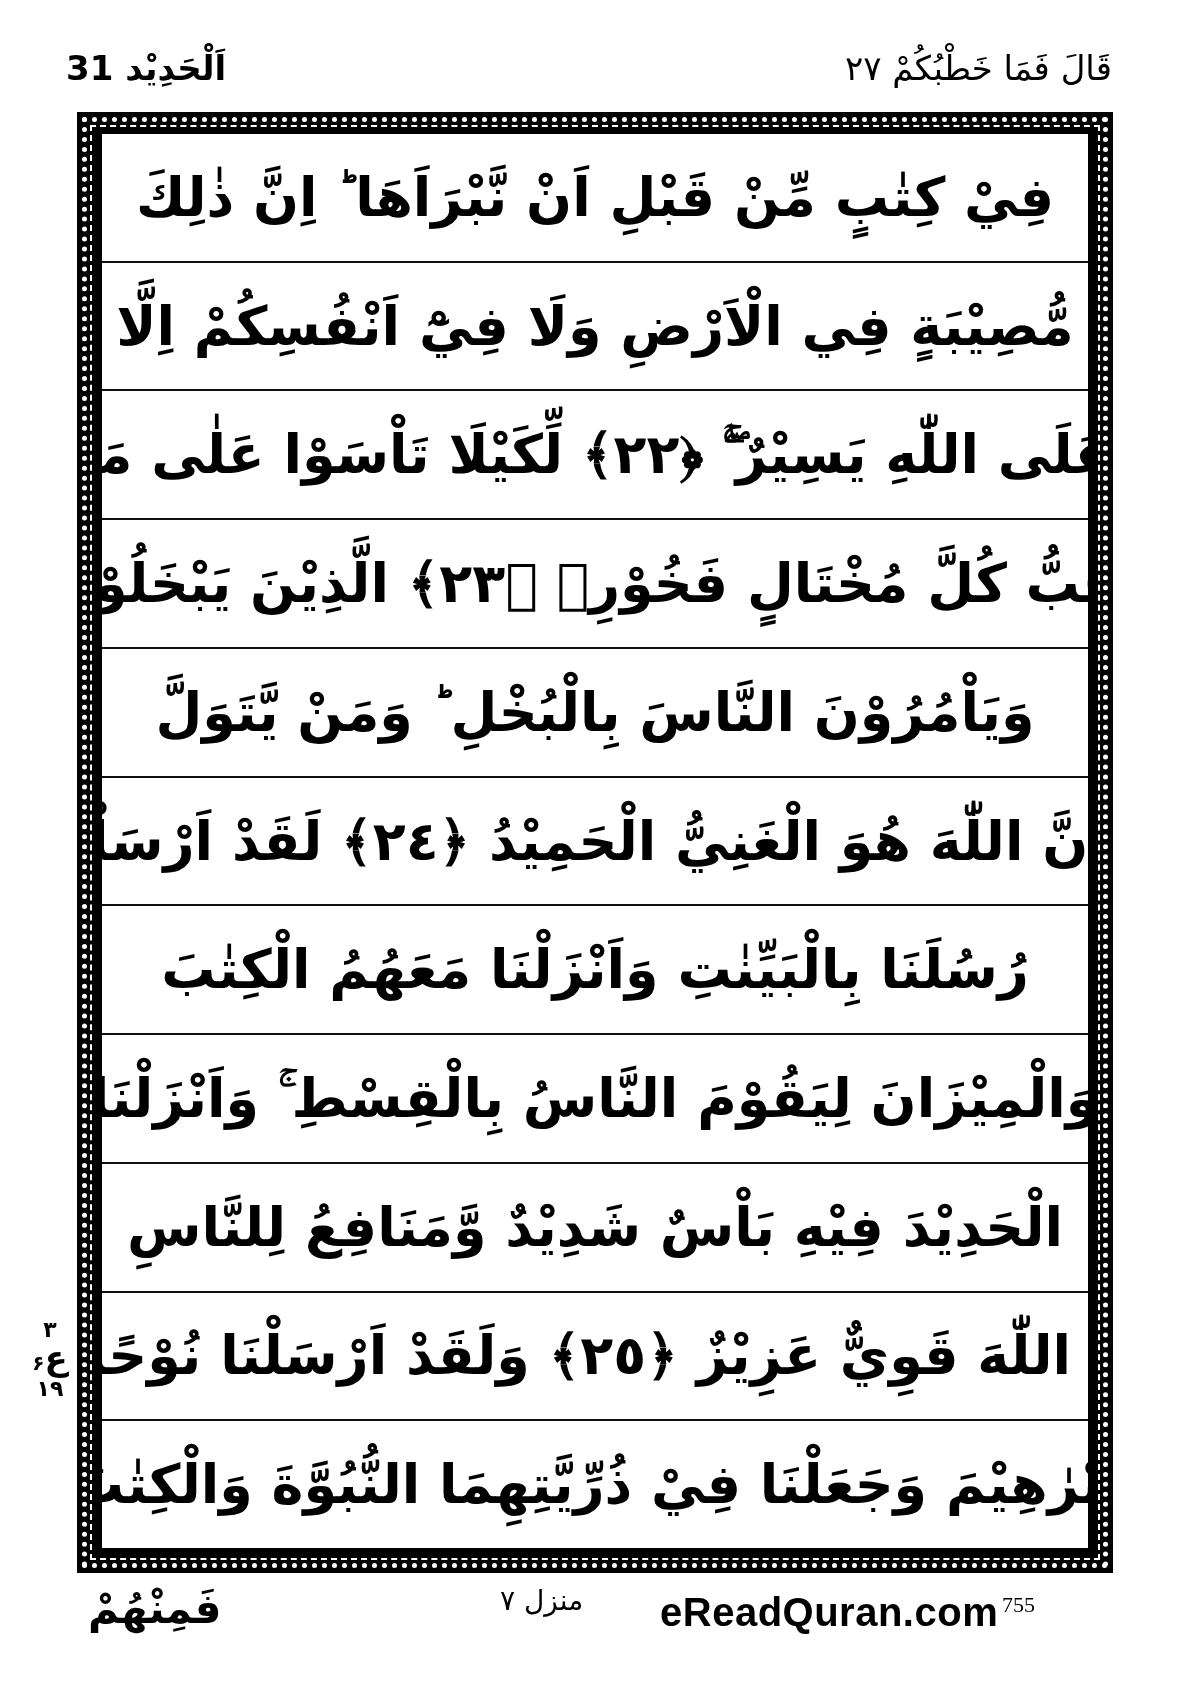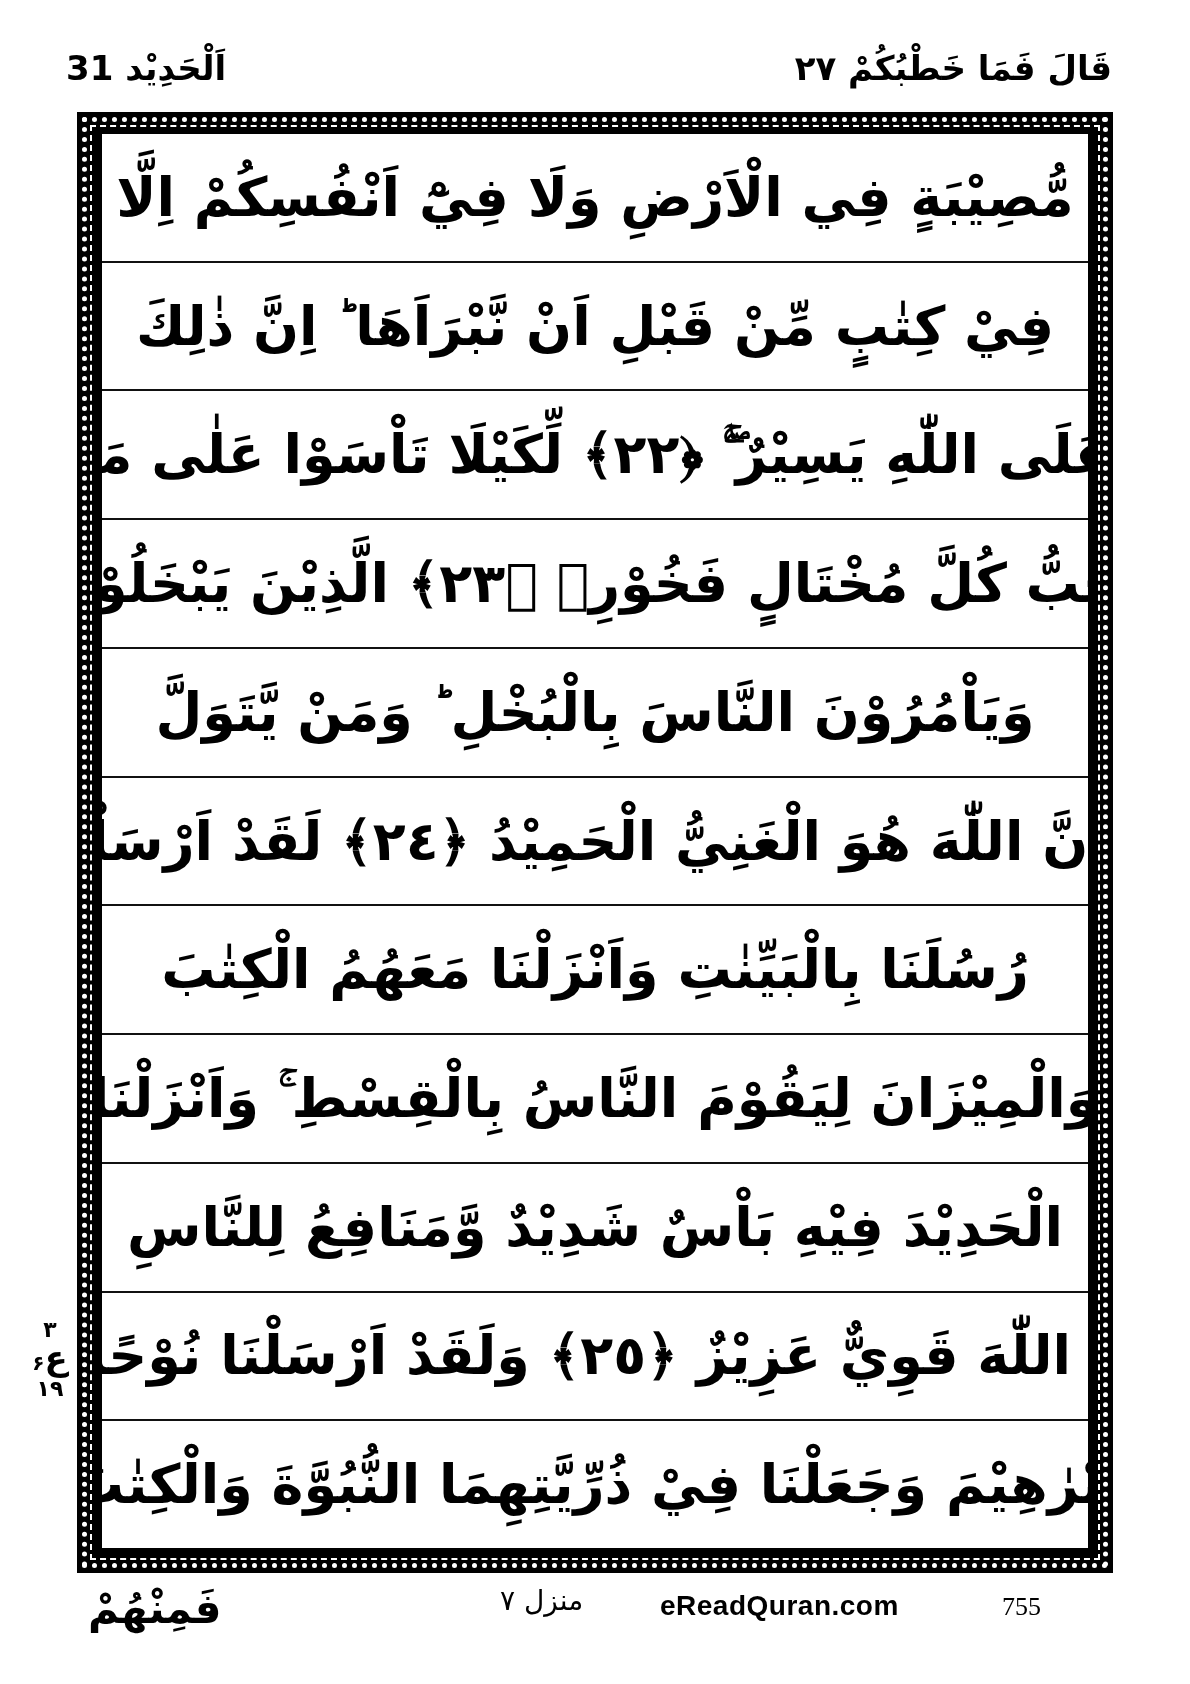--- a/index.html
+++ b/index.html
@@ -2,21 +2,21 @@
 <html><head>
 <meta charset="utf-8">
 <style>
   html, body { margin:0; padding:0; background:#ffffff; }
   body { width:1190px; height:1684px; position:relative; overflow:hidden;
          font-family: "DejaVu Sans", sans-serif; color:#000; }
 
   .header { position:absolute; top:48px; left:60px; width:1060px; height:60px; }
   .hdr-left { position:absolute; left:6px; top:0; font-size:34px; direction:rtl; font-weight:bold; }
   .hdr-center { position:absolute; left:0; right:0; top:-6px; text-align:center; font-size:46px; font-weight:bold; direction:rtl; }
-  .hdr-right { position:absolute; right:8px; top:0; font-size:34px; direction:rtl; font-weight:bold; }
+  .hdr-right { position:absolute; right:8px; top:0; font-size:34px; direction:rtl; font-weight:normal; }
 
   .frame { position:absolute; left:77px; top:112px; width:1036px; height:1461px;
            background:#000; box-sizing:border-box; border:2px solid #000; }
   .frame-ornament { position:absolute; inset:3px; border:5px dotted #fff; pointer-events:none; }
   .frame-ornament2 { position:absolute; inset:11px; border:2px dashed #fff; pointer-events:none; }
   .inner { position:absolute; left:21px; top:18px; right:21px; bottom:21px;
            background:#fff; border:2px solid #000; box-sizing:border-box;
            display:flex; flex-direction:column; }
   .row { flex:1; border-bottom:2px solid #111; display:flex; align-items:center;
          justify-content:center; direction:rtl; font-size:54px; font-weight:bold;
@@ -24,39 +24,39 @@
          padding:0 10px; letter-spacing:1px; }
   .row:last-child { border-bottom:none; }
 
   .ruku { position:absolute; left:28px; top:1318px; width:44px; text-align:center;
           direction:rtl; font-weight:bold; line-height:1.05; }
   .ruku .t { font-size:22px; display:block; }
   .ruku .m { font-size:34px; display:block; }
 
   .footer-catch { position:absolute; left:88px; top:1584px; font-size:42px; direction:rtl; font-weight:bold;text-align:right; }
   .footer-manzil { position:absolute; left:500px; top:1584px; font-size:28px; direction:rtl; }
-  .footer-site { position:absolute; left:660px; top:1590px; font-size:28px; font-weight:bold;
+  .footer-site { position:absolute; left:660px; top:1590px; font-size:40px; font-weight:bold;
                  font-family:"Liberation Sans", sans-serif; letter-spacing:0.5px;text-align:right; }
-  .footer-page { position:absolute; left:1002px; top:1592px; font-size:26px;
+  .footer-page { position:absolute; left:1002px; top:1592px; font-size:22px;
                  font-family:"Liberation Serif", serif; }
 </style>
 </head>
 <body>
 
 <div class="header">
   <div class="hdr-left">اَلْحَدِيْد 31</div>
   <div class="hdr-right">قَالَ فَمَا خَطْبُكُمْ ۲۷</div>
 </div>
 
 <div class="frame">
   <div class="frame-ornament"></div>
   <div class="frame-ornament2"></div>
   <div class="inner">
+    <div class="row">فِيْ كِتٰبٍ مِّنْ قَبْلِ اَنْ نَّبْرَاَهَا ؕ اِنَّ ذٰلِكَ</div>
     <div class="row">مُّصِيْبَةٍ فِي الْاَرْضِ وَلَا فِيْٓ اَنْفُسِكُمْ اِلَّا</div>
-    <div class="row">فِيْ كِتٰبٍ مِّنْ قَبْلِ اَنْ نَّبْرَاَهَا ؕ اِنَّ ذٰلِكَ</div>
     <div class="row">عَلَى اللّٰهِ يَسِيْرٌ ۚۖ ﴿٢٢﴾ لِّكَيْلَا تَاْسَوْا عَلٰى مَا</div>
     <div class="row">يُحِبُّ كُلَّ مُخْتَالٍ فَخُوْرِۙ ﴿٢٣﴾ الَّذِيْنَ يَبْخَلُوْنَ</div>
     <div class="row">وَيَاْمُرُوْنَ النَّاسَ بِالْبُخْلِ ؕ وَمَنْ يَّتَوَلَّ</div>
     <div class="row">فَاِنَّ اللّٰهَ هُوَ الْغَنِيُّ الْحَمِيْدُ ﴿٢٤﴾ لَقَدْ اَرْسَلْنَا</div>
     <div class="row">رُسُلَنَا بِالْبَيِّنٰتِ وَاَنْزَلْنَا مَعَهُمُ الْكِتٰبَ</div>
     <div class="row">وَالْمِيْزَانَ لِيَقُوْمَ النَّاسُ بِالْقِسْطِ ۚ وَاَنْزَلْنَا</div>
     <div class="row">الْحَدِيْدَ فِيْهِ بَاْسٌ شَدِيْدٌ وَّمَنَافِعُ لِلنَّاسِ</div>
     <div class="row">اِنَّ اللّٰهَ قَوِيٌّ عَزِيْزٌ ﴿٢٥﴾ وَلَقَدْ اَرْسَلْنَا نُوْحًا وَّ</div>
     <div class="row">اِبْرٰهِيْمَ وَجَعَلْنَا فِيْ ذُرِّيَّتِهِمَا النُّبُوَّةَ وَالْكِتٰبَ</div>
   </div>

